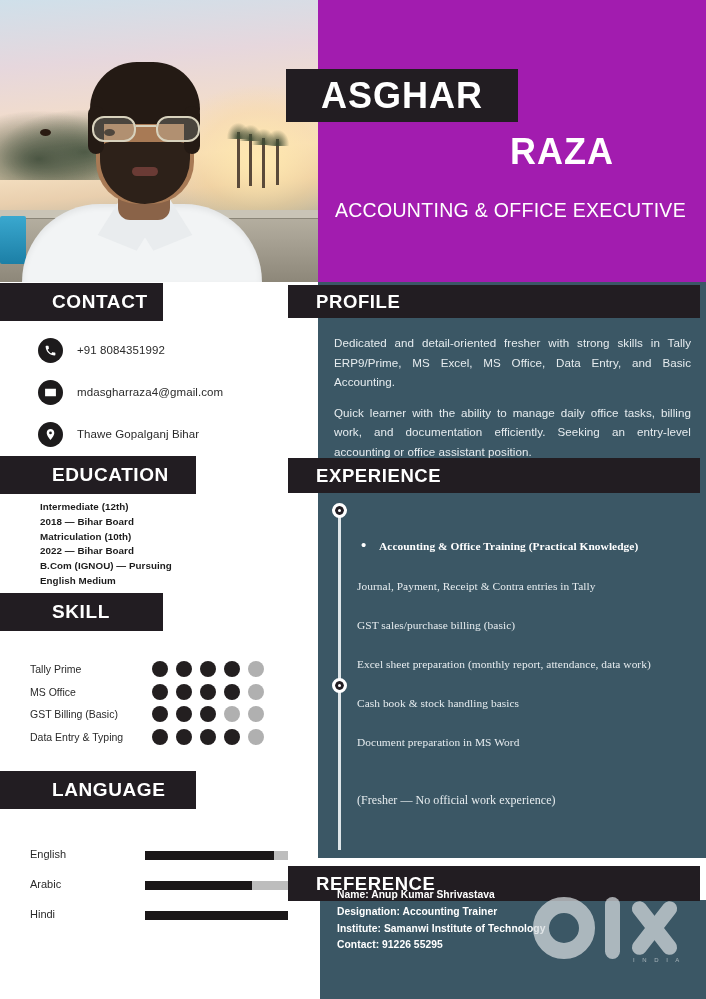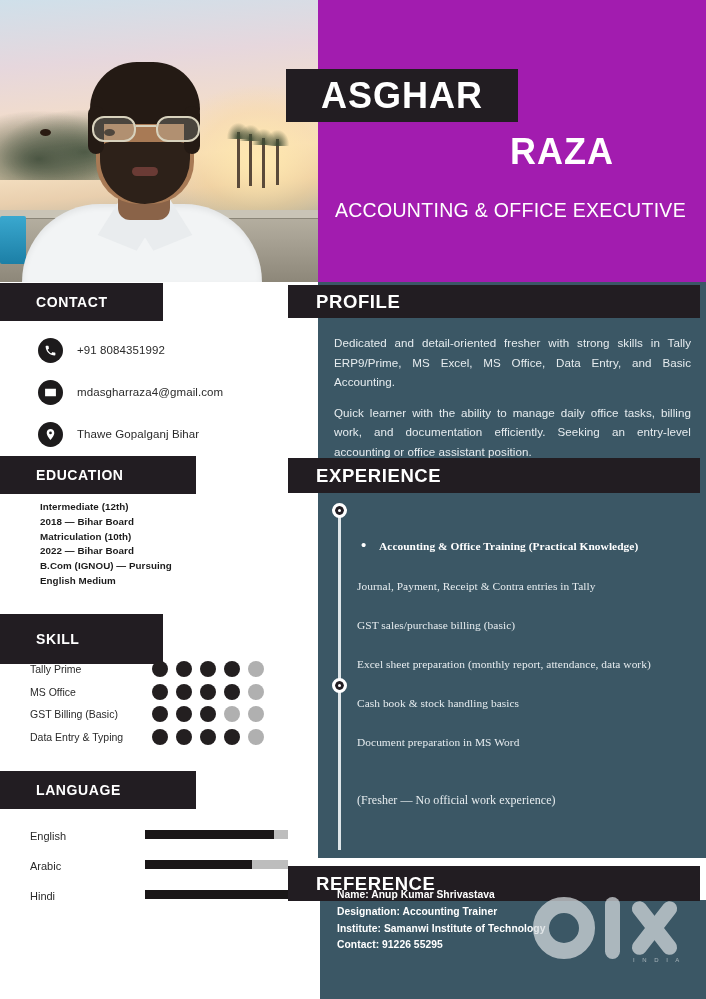--- a/index.html
+++ b/index.html
@@ -125,26 +125,26 @@
     position:absolute; left:320px; top:900px; width:386px; height:99px;
     background:#3b5765;
   }
 
   
   .bar {
     position:absolute; background:#221d22; color:#ffffff;
     display:flex; align-items:center;
     font-weight:bold; letter-spacing:.6px;
   }
-  .bar-left { padding-left:36px; font-size:14px; }
+  .bar-left { padding-left:52px; font-size:19px; }
   .bar-right { padding-left:28px; font-size:18.5px; }
 
   #bar-contact  { left:0;   top:283px; width:163px; height:38px; }
   #bar-education{ left:0;   top:456px; width:196px; height:38px; }
-  #bar-skill    { left:0;   top:614px; width:163px; height:50px; }
+  #bar-skill    { left:0;   top:593px; width:163px; height:38px; }
   #bar-language { left:0;   top:771px; width:196px; height:38px; }
 
   #bar-profile   { left:288px; top:285px; width:412px; height:33px; }
   #bar-experience{ left:288px; top:458px; width:412px; height:35px; }
   #bar-reference { left:288px; top:866px; width:412px; height:35px; }
 
   
   .contact-list { position:absolute; left:38px; top:333px; width:250px; }
   .contact-row { display:flex; align-items:center; height:34px; margin-bottom:8px; }
   .cicon {
@@ -164,21 +164,21 @@
   
   .skill-list { position:absolute; left:30px; top:658px; width:258px; }
   .skill-row { display:flex; align-items:center; height:22.5px; }
   .skill-name { font-size:10.5px; color:#2a2a2a; width:120px; }
   .dots { display:flex; gap:8px; margin-left:2px; }
   .dot { width:16px; height:16px; border-radius:50%; background:#b0b0b0; }
   .dot.on { background:#231f20; }
 
   
   .lang-list { position:absolute; left:30px; top:830px; width:258px; }
-  .lang-row { display:flex; align-items:flex-start; height:30px;gap:48px; }
+  .lang-row { display:flex; align-items:flex-end; height:30px;gap:48px; }
   .lang-name { font-size:11px; color:#2a2a2a; width:68px; }
   .lang-track {
     position:relative; width:145px; height:9px; background:#bdbdbd;
   }
   .lang-fill { position:absolute; left:0; top:0; height:9px; background:#1a1718; }
 
   
   .profile-text {
     position:absolute; left:334px; top:333px; width:357px;
     color:#e6ecef; font-size:11.6px; line-height:19.6px;

